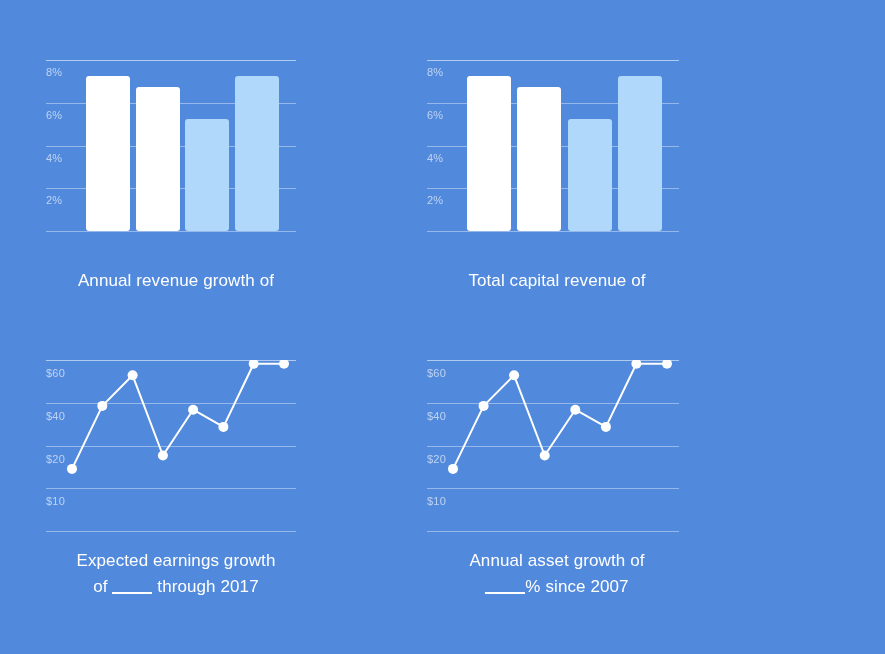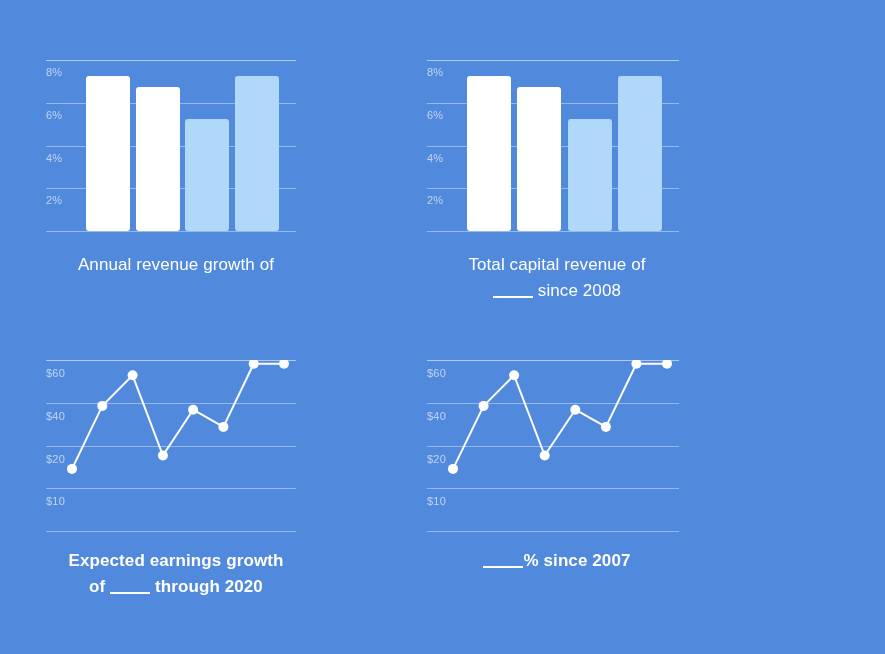--- a/index.html
+++ b/index.html
@@ -59,22 +59,22 @@
     letter-spacing:0.1px;
   }
   .caption .ln{display:block;}
   .blank{
     display:inline-block;
     border-bottom:2px solid #FFFFFF;
     width:40px;
     height:14px;
     vertical-align:-2px;
   }
-  .cap-bar{top:192px;}
-  .cap-line{top:188px;font-weight:bold;}
+  .cap-bar{top:208px;}
+  .cap-line{top:188px;}
 </style>
 </head>
 <body>
 
 <div id="board">
 
   <div class="panel panel-bar-1">
     <div class="plot" id="plot-bar-1">
 
     <div class="grid-line" style="top: 0px;"></div>
@@ -107,21 +107,20 @@
         <div class="ytick" style="top: 49px;">6%</div>
         <div class="ytick" style="top: 92px;">4%</div>
         <div class="ytick" style="top: 134px;">2%</div>
         <div class="bar solid" style="left: 40px; width: 44px; top: 16px; height: 155px; background: rgb(255, 255, 255);"></div>
         <div class="bar solid" style="left: 90px; width: 44px; top: 27px; height: 144px; background: rgb(255, 255, 255);"></div>
         <div class="bar light" style="left: 141px; width: 44px; top: 59px; height: 112px; background: rgb(175, 216, 251);"></div>
         <div class="bar light" style="left: 191px; width: 44px; top: 16px; height: 155px; background: rgb(175, 216, 251);"></div>
       </div>
     <div class="caption cap-bar">
       <span class="ln">Total capital revenue of</span>
-      <span class="ln"><span class="blank"></span><span> since 2008</span></span>
     </div>
   </div>
 
   <div class="panel panel-line-1">
     <div class="plot" id="plot-line-1">
         <div class="grid-line" style="top: 0px;"></div>
         <div class="grid-line faint" style="top: 43px;"></div>
         <div class="grid-line faint" style="top: 86px;"></div>
         <div class="grid-line faint" style="top: 128px;"></div>
         <div class="grid-line faint" style="top: 171px;"></div>
@@ -136,21 +135,21 @@
           <circle cx="86.6" cy="15.3" r="5" fill="#FFFFFF"></circle>
           <circle cx="116.9" cy="95.5" r="5" fill="#FFFFFF"></circle>
           <circle cx="147.1" cy="49.7" r="5" fill="#FFFFFF"></circle>
           <circle cx="177.4" cy="66.9" r="5" fill="#FFFFFF"></circle>
           <circle cx="207.7" cy="3.8" r="5" fill="#FFFFFF"></circle>
           <circle cx="238.0" cy="3.8" r="5" fill="#FFFFFF"></circle>
         </svg>
       </div>
     <div class="caption cap-line">
       <span class="ln">Expected earnings growth</span>
-      <span class="ln"><span>of </span><span class="blank"></span><span> through 2020</span></span>
+      <span class="ln"><span>of </span><span class="blank"></span><span> through 2017</span></span>
     </div>
   </div>
 
   <div class="panel panel-line-2">
     <div class="plot plot-wide" id="plot-line-2">
         <div class="grid-line" style="top: 0px;"></div>
         <div class="grid-line faint" style="top: 43px;"></div>
         <div class="grid-line faint" style="top: 86px;"></div>
         <div class="grid-line faint" style="top: 128px;"></div>
         <div class="grid-line faint" style="top: 171px;"></div>
@@ -164,17 +163,18 @@
           <circle cx="56.6" cy="45.9" r="5" fill="#FFFFFF"></circle>
           <circle cx="87.1" cy="15.3" r="5" fill="#FFFFFF"></circle>
           <circle cx="117.7" cy="95.5" r="5" fill="#FFFFFF"></circle>
           <circle cx="148.3" cy="49.7" r="5" fill="#FFFFFF"></circle>
           <circle cx="178.9" cy="66.9" r="5" fill="#FFFFFF"></circle>
           <circle cx="209.4" cy="3.8" r="5" fill="#FFFFFF"></circle>
           <circle cx="240.0" cy="3.8" r="5" fill="#FFFFFF"></circle>
         </svg>
       </div>
     <div class="caption cap-line">
+      <span class="ln">Annual asset growth of</span>
       <span class="ln"><span class="blank"></span><span>% since 2007</span></span>
     </div>
   </div>
 
 </div>
 
 </body></html>

